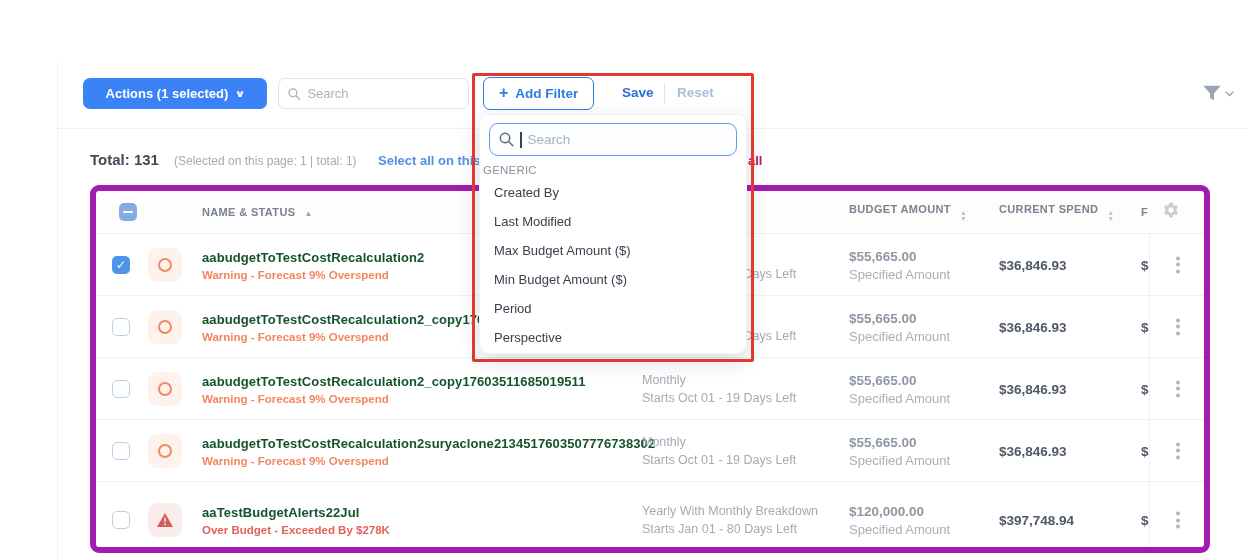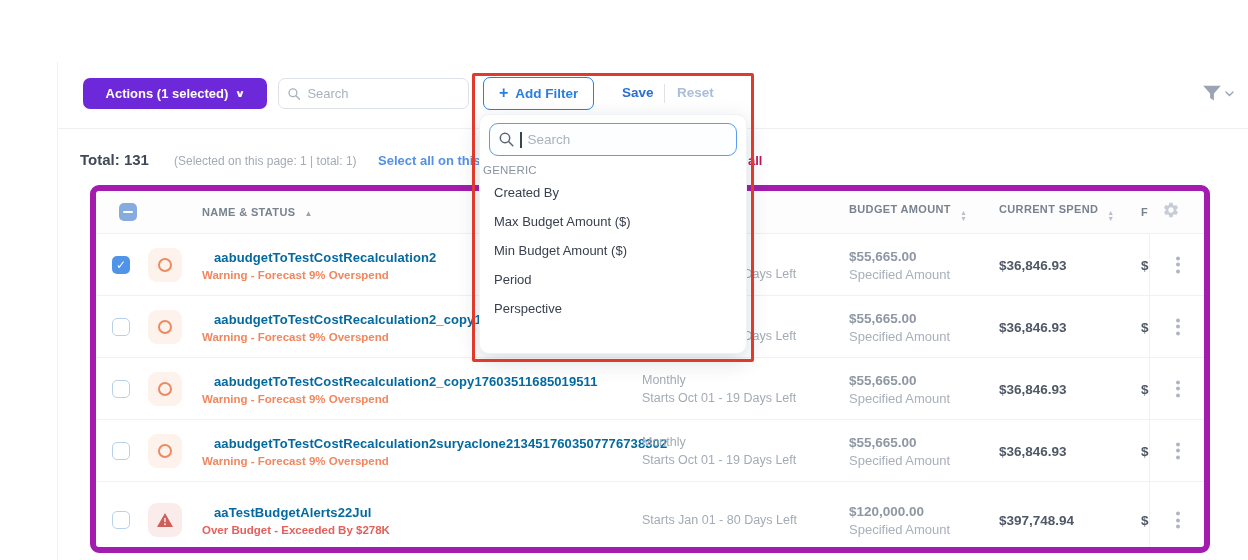--- a/index.html
+++ b/index.html
@@ -9,21 +9,21 @@
     font-family:"Liberation Sans","DejaVu Sans",sans-serif; color:#414b59;
   }
   .abs { position:absolute; }
 
   
   .left-edge { position:absolute; left:57px; top:62px; bottom:0; width:1px; background:#eef0f4; }
   .toolbar-rule { position:absolute; left:57px; top:128px; right:0; height:1px; background:#eef0f4; }
 
   
   .actions-btn {
-    left:83px; top:78px; width:184px; height:31px; background:#6d28d9; border-radius:7px;
+    left:83px; top:78px; width:184px; height:31px; background:#3b82f6; border-radius:7px;
     display:flex; align-items:center; justify-content:center; gap:8px;
     color:#fff; font-size:13px; font-weight:bold; cursor:pointer;
   }
   .actions-btn .chev { font-size:10px; font-weight:bold; transform:scaleX(1.3); }
   .tsearch {
     left:278px; top:78px; width:191px; height:31px; border:1px solid #dde2e8; border-radius:7px;
     background:#fff; display:flex; align-items:center; padding:0 9px; gap:7px;
   }
   .tsearch input {
     border:none; outline:none; width:100%; font-size:13px; color:#414b59; background:transparent;
@@ -35,21 +35,21 @@
     background:#fff; display:flex; align-items:center; gap:7px;
     color:#2b7de1; font-size:13.5px; font-weight:bold; cursor:pointer;
   }
   .addfilter-btn .plus { font-size:16px; font-weight:bold; margin-top:-1px; }
   .save-link { left:622px; top:85px; color:#2b6fce; font-size:13.5px; font-weight:bold; cursor:pointer; }
   .tb-sep { left:664px; top:84px; width:1px; height:19px; background:#dfe3e9; }
   .reset-link { left:677px; top:85px; color:#a9bed9; font-size:13.5px; font-weight:bold; cursor:pointer; }
   .funnel-wrap { left:1202px; top:85px; display:flex; align-items:center; gap:3px; cursor:pointer; }
 
   
-  .total-label { left:80px; top:151px; font-size:15px; font-weight:bold; color:#404a57; }
+  .total-label { left:90px; top:151px; font-size:15px; font-weight:bold; color:#404a57; }
   .sel-info { left:174px; top:154px; font-size:12px; color:#a3abb6; }
   .select-all-link { left:378px; top:153px; font-size:13px; font-weight:bold; color:#5590e2; cursor:pointer; white-space:nowrap; }
   .select-frag { left:748px; top:153px; font-size:13px; font-weight:bold; color:#be185d; cursor:pointer; }
 
   
   .table {
     left:90px; top:185px; width:1120px; height:368px; background:#fff;
     border:6px solid #a21caf; border-radius:9px;
   }
   .col-divider { position:absolute; left:1053px; top:0; bottom:0; width:1px; background:#eef1f5; }
@@ -70,21 +70,21 @@
   .cb-checked { background:#4f94e8; }
   .cb-glyph { color:#fff; font-size:12px; font-weight:bold; line-height:1; }
 
   .st { width:34px; height:34px; border-radius:9px; display:flex; align-items:center; justify-content:center; }
   .st-warn { background:#fdf2ec; }
   .st-warn .ring { width:14px; height:14px; border:2.5px solid #ee8a5f; border-radius:50%; }
   .st-danger { background:#fbecec; }
 
   .cell-check { left:16px; } .cell-status { left:52px; }
   .cell-name { left:106px; white-space:nowrap; }
-  .budget-name { font-size:13px; font-weight:bold; color:#0369a1; letter-spacing:.1px;margin-left:12px; }
+  .budget-name { font-size:13px; font-weight:bold; color:#14532d; letter-spacing:.1px; }
   .status-line { margin-top:4px; font-size:11.5px; font-weight:bold; }
   .status-line.warn { color:#f2875f; }
   .status-line.danger { color:#e4605a; }
   .cell-period { left:546px; font-size:12.5px; color:#a3abb6; line-height:18px; white-space:nowrap; }
   .cell-budget { left:753px; white-space:nowrap; }
   .budget-amt { font-size:13.5px; font-weight:bold; color:#8e97a4; }
   .budget-type { margin-top:3px; font-size:13px; color:#a8b0ba; }
   .cell-spend { left:903px; font-size:13.5px; font-weight:bold; color:#4e5866; white-space:nowrap; }
   .cell-forecast { left:1045px; font-size:13.5px; font-weight:bold; color:#4e5866; }
   .cell-menu { left:1072px; }
@@ -287,20 +287,21 @@
             <path d="M8 0 L16 14 H0 Z" fill="#cf5f58"></path>
             <rect x="7.25" y="4.8" width="1.5" height="4.5" rx="0.7" fill="#fbecec"></rect>
             <circle cx="8" cy="11.3" r="0.95" fill="#fbecec"></circle>
           </svg>
       </span>
       <div class="abs vmid cell-name">
         <div class="budget-name">aaTestBudgetAlerts22Jul</div>
         <div class="status-line danger">Over Budget - Exceeded By $278K</div>
       </div>
       <div class="abs vmid cell-period">
+        <div>Yearly With Monthly Breakdown</div>
         <div>Starts Jan 01 - 80 Days Left</div>
       </div>
       <div class="abs vmid cell-budget">
         <div class="budget-amt">$120,000.00</div>
         <div class="budget-type">Specified Amount</div>
       </div>
       <div class="abs vmid cell-spend">$397,748.94</div>
       <div class="abs vmid cell-forecast">$</div>
       <div class="abs vmid cell-menu kebab">
           <i></i>
@@ -314,20 +315,21 @@
     <div class="fp-search">
       <svg width="15" height="15" viewBox="0 0 15 15">
           <circle cx="6" cy="6" r="4.7" fill="none" stroke="#5c6673" stroke-width="1.5"></circle>
           <line x1="9.8" y1="9.8" x2="13.8" y2="13.8" stroke="#5c6673" stroke-width="1.5" stroke-linecap="round"></line>
         </svg>
       <span class="caret"></span>
       <span class="fp-placeholder">Search</span>
     </div>
     <div class="fp-group">GENERIC</div>
     <div class="fp-item">Created By</div>
+    <div class="fp-item">Last Modified</div>
     <div class="fp-item">Max Budget Amount ($)</div>
     <div class="fp-item">Min Budget Amount ($)</div>
     <div class="fp-item">Period</div>
     <div class="fp-item">Perspective</div>
   </div>
 
   <div class="abs red-box"></div>
 
 </div>
 

